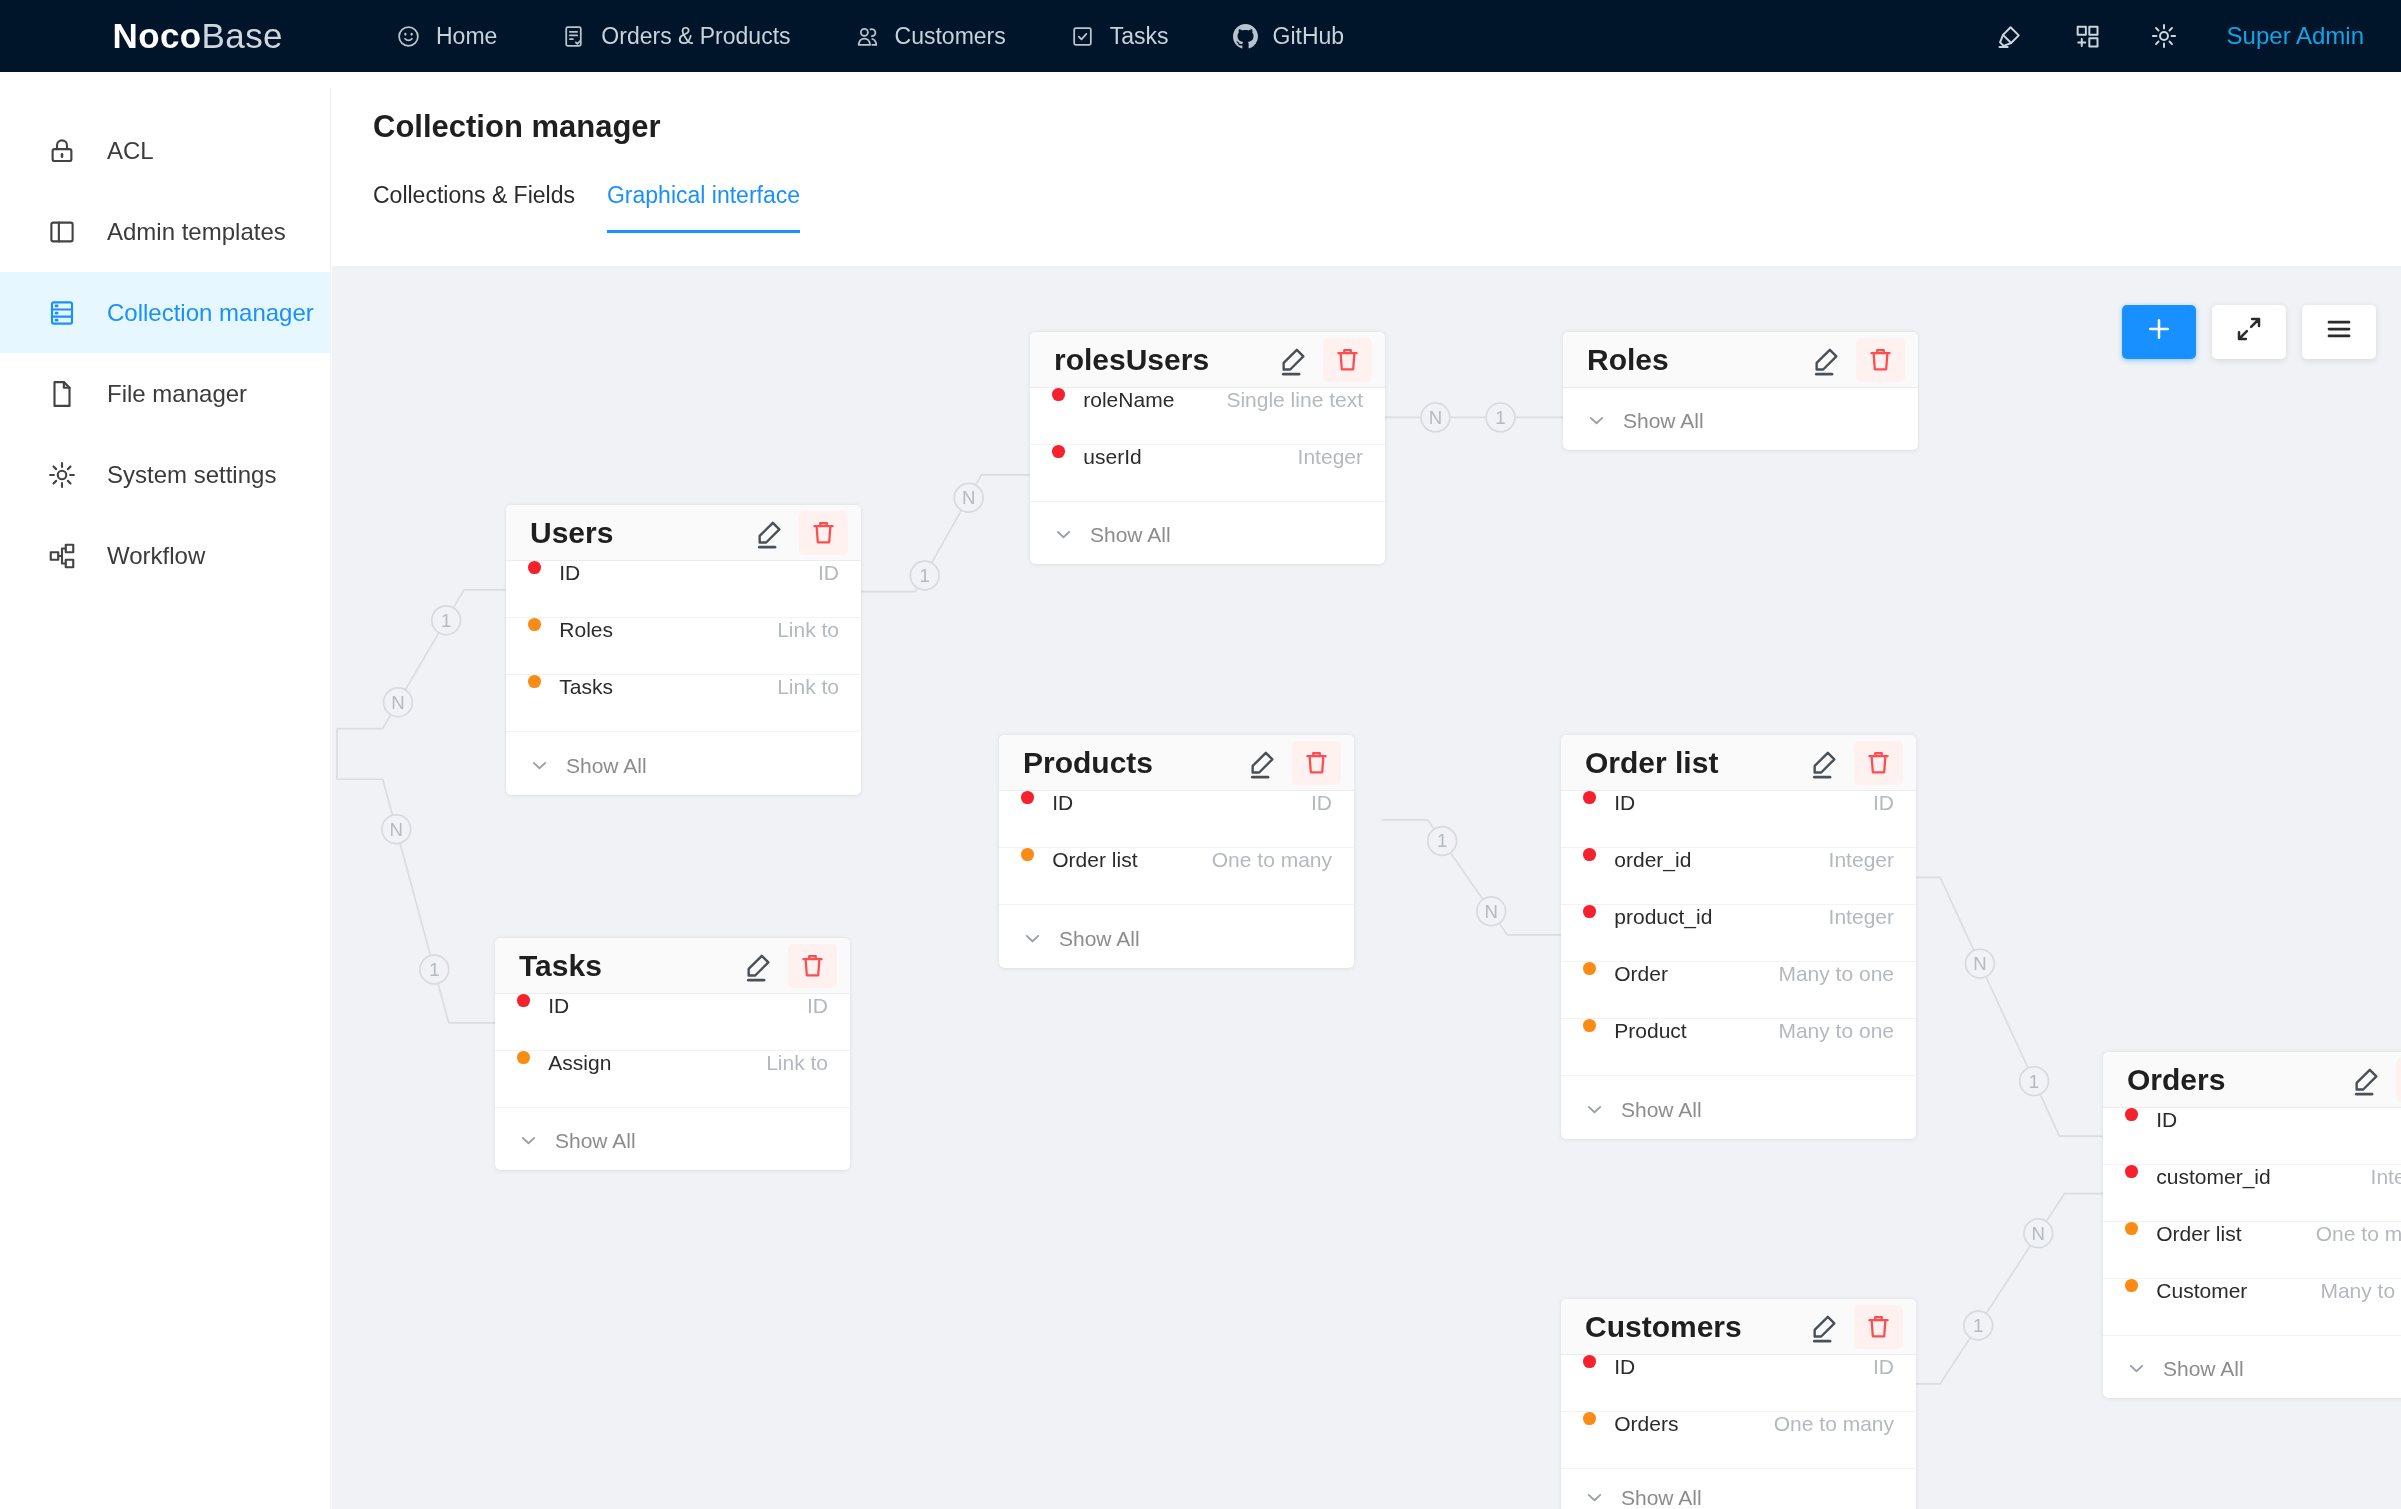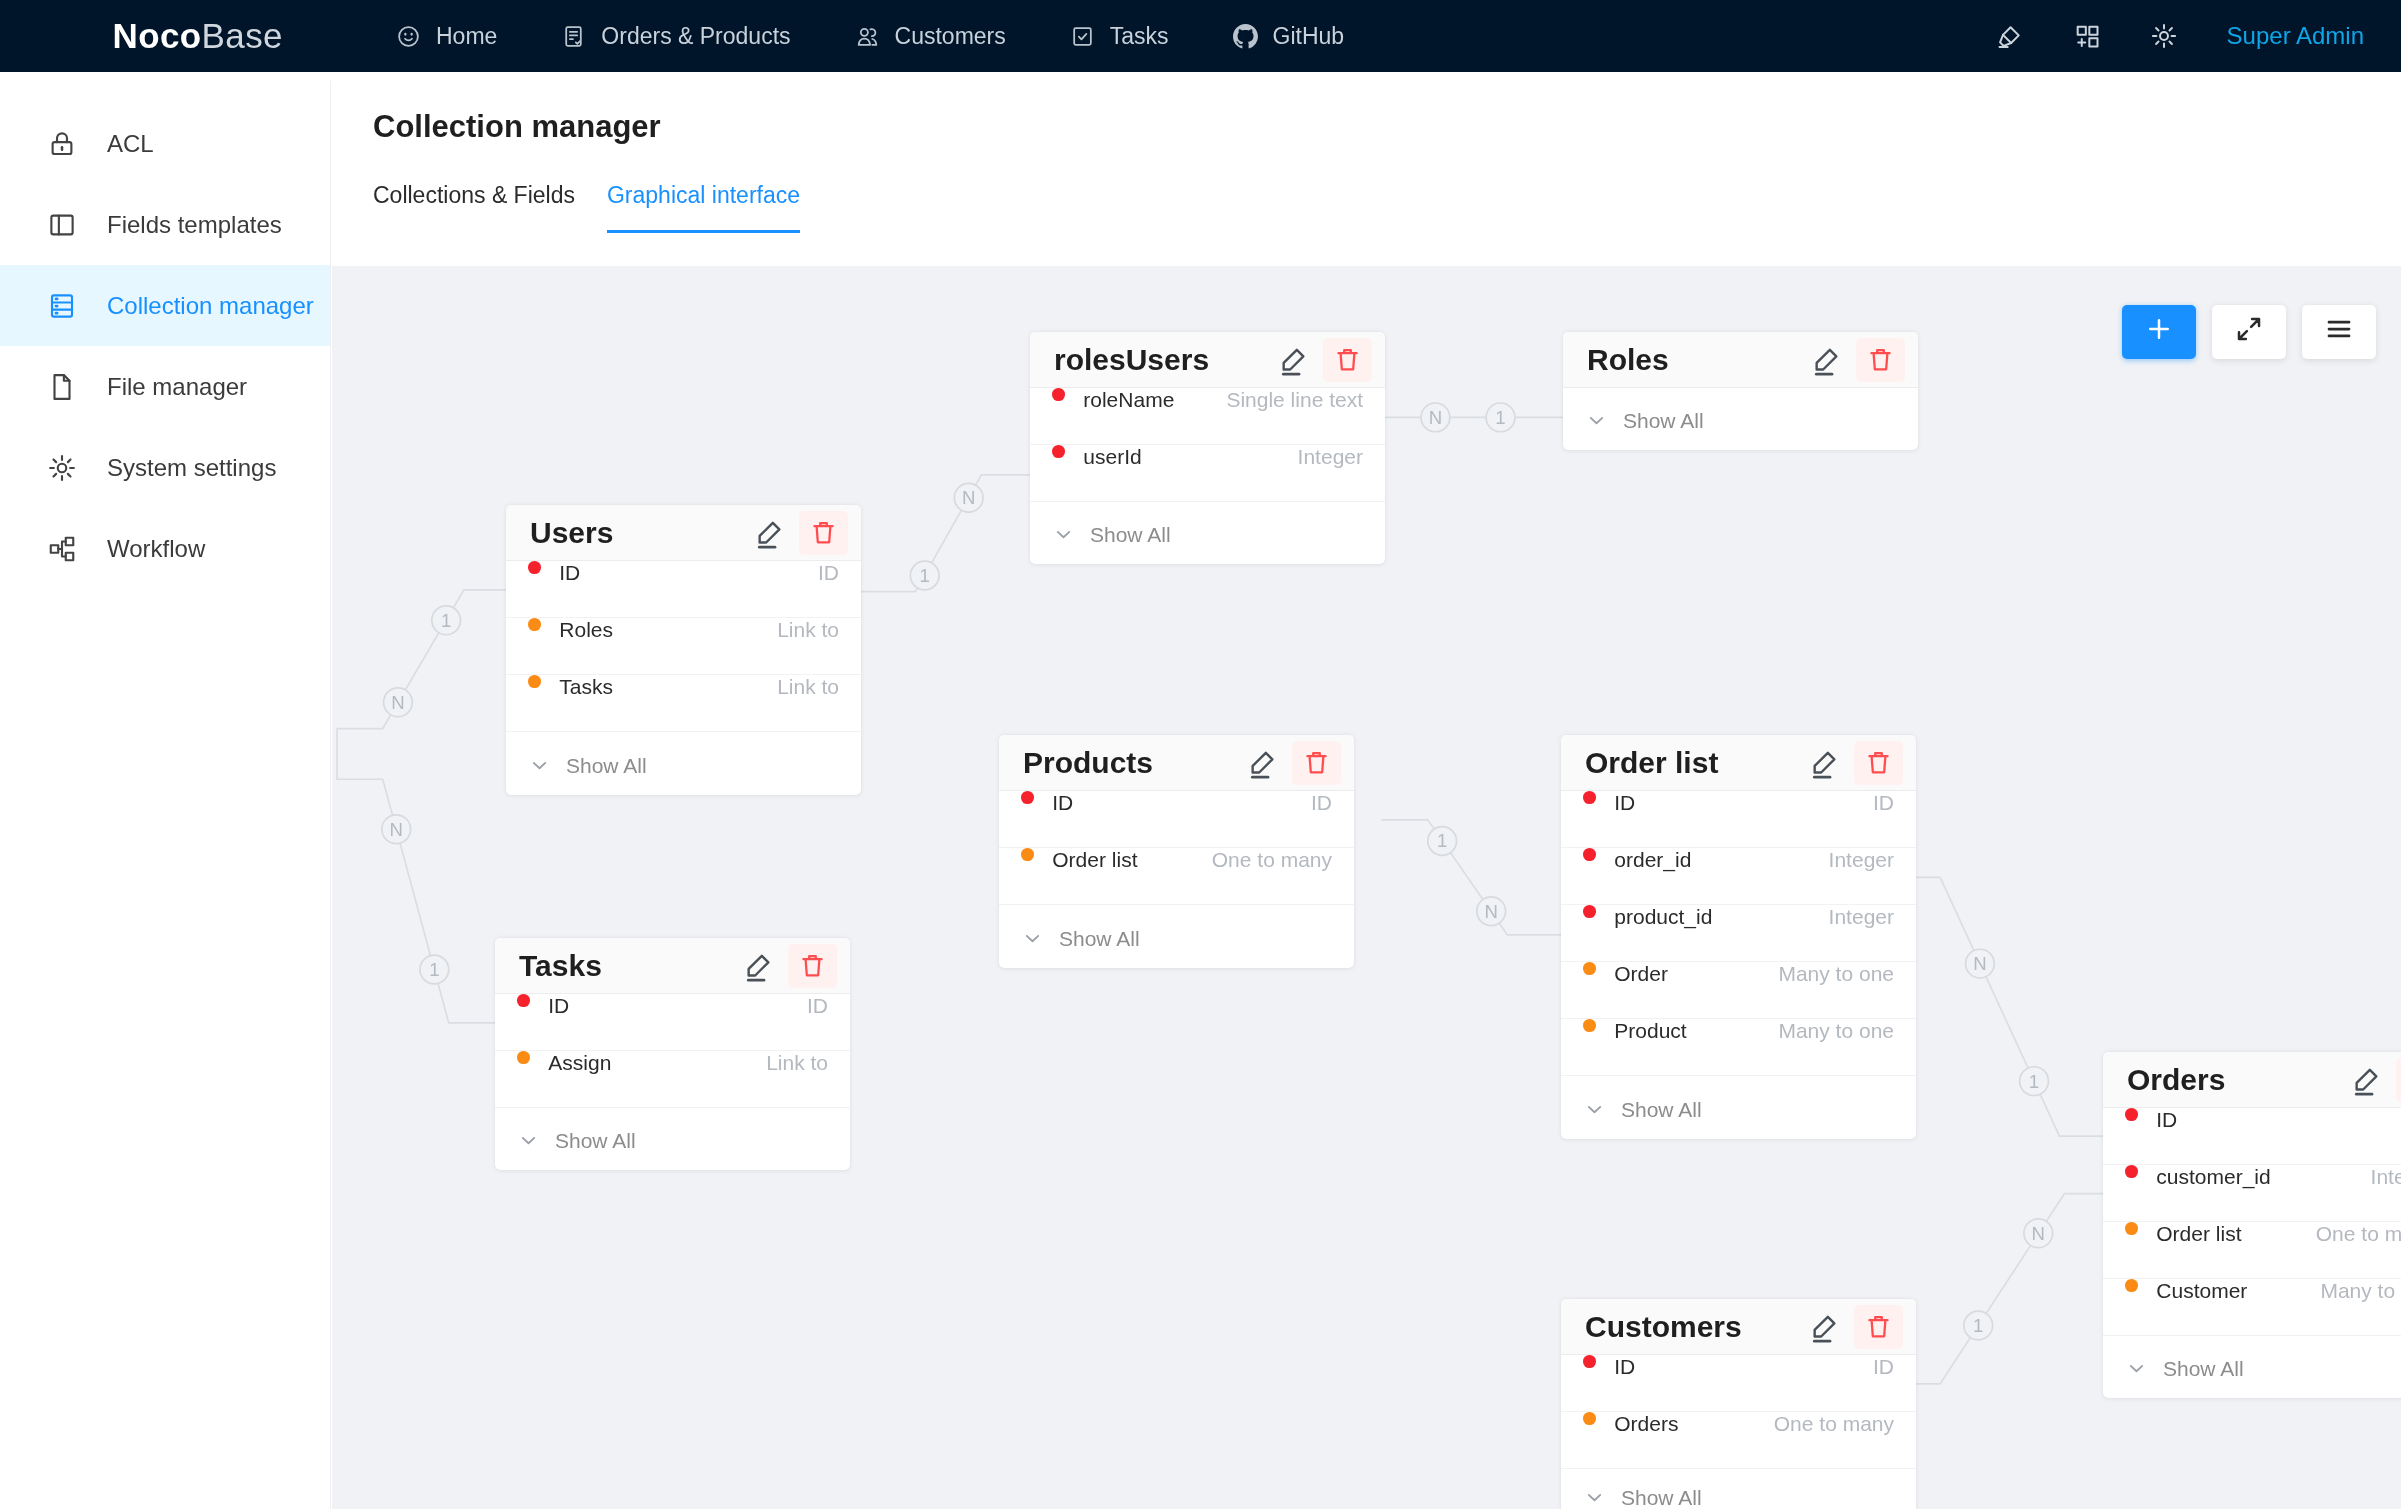--- a/index.html
+++ b/index.html
@@ -18,21 +18,21 @@
   .nav-item { display:flex; align-items:center; gap:15px; padding:0 32px;
     height:72px; color:#c9d2db; font-size:23px; cursor:pointer; }
   .nav-item .icn { font-size:25px; display:flex; color:#b9c3cd; }
   .nav-right { margin-left:auto; display:flex; align-items:center;
     gap:49px; margin-right:37px; }
   .nav-right .icn { font-size:28px; color:#ccd4dd; display:flex; cursor:pointer; }
   .nav-user { color:#0ea5e9; font-size:24px; cursor:pointer; }
   .icn svg { width:1em; height:1em; }
 
   
-  .sidebar { position:absolute; left:0; top:81px; width:331px; bottom:0;
+  .sidebar { position:absolute; left:0; top:88px; width:331px; bottom:0;
     background:#fff; border-right:0.8px solid #f0f0f0; padding-top:22px; z-index:20; }
   .side-item { height:81px; display:flex; align-items:center; gap:30px;
     padding-left:47px; font-size:24px; color:#3b3b3b; cursor:pointer; }
   .side-item .icn { font-size:30px; display:flex; color:#434343; }
   .side-item.active { background:#e6f7ff; color:#1890ff; }
   .side-item.active .icn { color:#1890ff; }
 
   
   .main { position:absolute; left:332px; top:72px; right:0; bottom:0; }
   .content-header { height:194px; background:#fff; padding:37px 0 0 41px; }
@@ -173,21 +173,21 @@
       </span>
       <span>ACL</span>
     </div>
     <div class="side-item">
       <span class="icn ">
         <svg viewBox="0 0 24 24" fill="none" stroke="currentColor" stroke-width="1.7" stroke-linecap="round" stroke-linejoin="round">
           <rect x="3.5" y="4.5" width="17" height="15" rx="1.5"></rect>
           <path d="M9.5 4.5v15"></path>
         </svg>
       </span>
-      <span>Fields templates</span>
+      <span>Admin templates</span>
     </div>
     <div class="side-item active">
       <span class="icn ">
         <svg viewBox="0 0 24 24" fill="none" stroke="currentColor" stroke-width="1.7" stroke-linecap="round" stroke-linejoin="round">
           <rect x="4" y="3.5" width="16" height="17" rx="1.5"></rect>
           <path d="M4 9.2h16M4 14.9h16"></path>
           <path d="M7.2 6.3h.9M7.2 12h.9M7.2 17.7h.9" stroke-width="2.2"></path>
         </svg>
       </span>
       <span>Collection manager</span>

